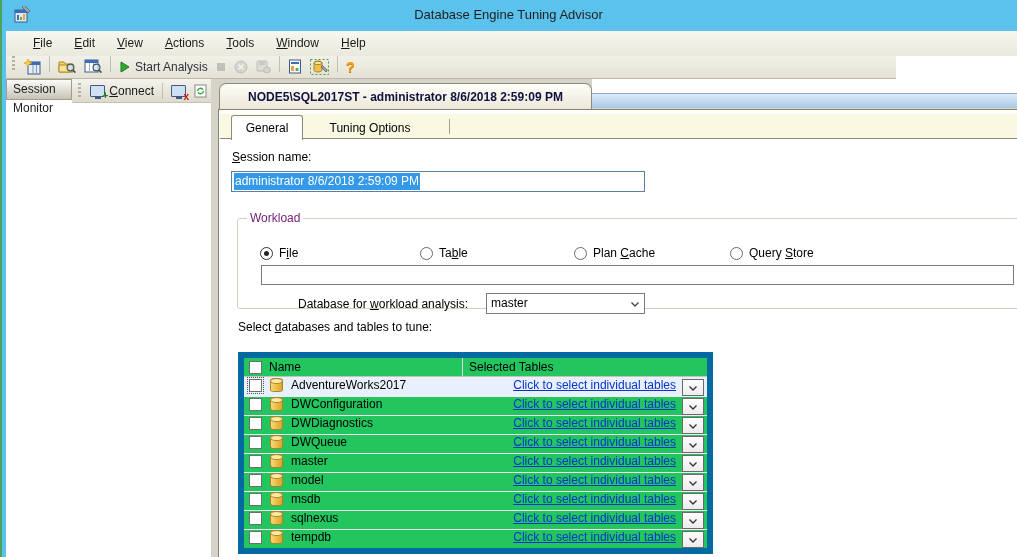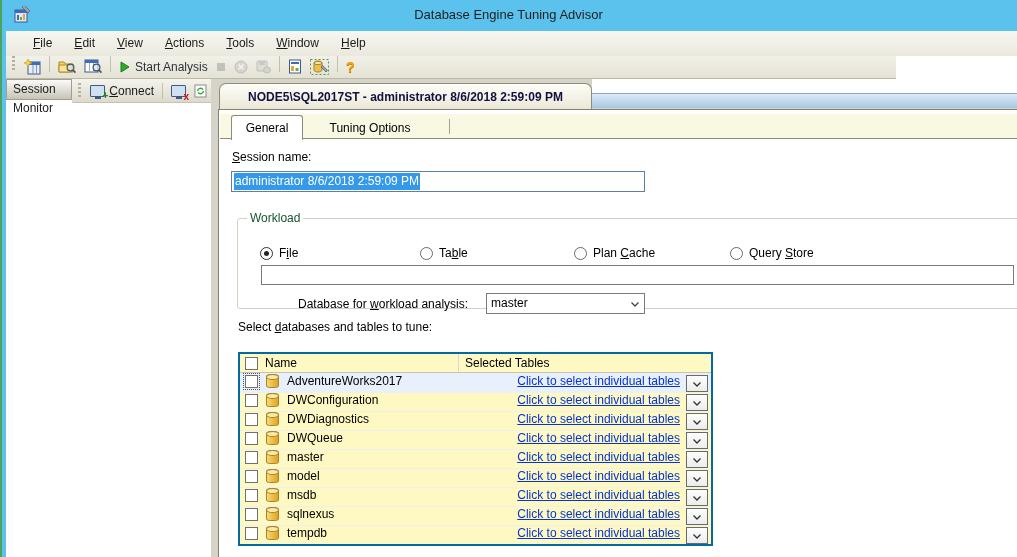--- a/index.html
+++ b/index.html
@@ -74,35 +74,35 @@
   #tab-div { position:absolute; left:229px; top:5px; width:1px; height:15px; background:#a4a292; }
 
   .lbl { font-size:12px; color:#000; white-space:nowrap; }
 
   
   #session-input { position:absolute; left:12px; top:61px; width:414px; height:21px; border:1px solid #5c7fa3; background:#fff; display:flex; align-items:center; padding-left:2px; }
   #session-input .seltext { background:#3399e8; color:#fff; font-size:12px; padding:1px 1px 2px 1px; white-space:nowrap; }
 
   
   #workload { position:absolute; left:18px; top:101px; width:820px; height:98px; border:1px solid #d3d0c3; border-radius:3px; }
-  #workload legend { font-size:12px; color:#14532d; margin-left:9px; padding:0 3px; }
+  #workload legend { font-size:12px; color:#701a75; margin-left:9px; padding:0 3px; }
   .radio-opt { position:absolute; top:21px; display:flex; align-items:center; }
   .radio-circle { width:13px; height:13px; border:1px solid #6a6a6a; border-radius:50%; background:#fff; position:relative; flex:none; }
   .radio-opt.checked .radio-circle { border-color:#333; }
   .radio-opt.checked .radio-circle::after { content:""; position:absolute; left:3px; top:3px; width:5px; height:5px; background:#222; border-radius:50%; }
   .radio-opt .lbl { margin-left:6px; }
   #workload-file-input { position:absolute; left:23px; top:40px; width:753px; height:20px; border:1px solid #7a7a7a; background:#fff; }
   #db-analysis-label { position:absolute; left:23px; top:72px;margin-left:37px; }
   #db-analysis-combo { position:absolute; left:248px; top:68px; width:159px; height:21px; border:1px solid #7a7a7a; background:#fff; font-size:12px; line-height:19px; padding-left:4px; }
   .chev { position:absolute; right:5px; top:8px; width:8px; height:5px; }
   .chev svg { display:block; }
 
   
   #select-label { position:absolute; left:19px; top:210px; }
-  #db-table { position:absolute; left:19px; top:242px; width:475px; border:2px solid #0369a1; background:#fef9c3; }
+  #db-table { position:absolute; left:19px; top:242px; width:475px; border:6px solid #0369a1; background:#22c55e; }
   #db-table .hdr { position:relative; height:19px; border-bottom:1px solid #c2c2c2; display:flex; align-items:center; font-size:12px; color:#000; }
   #db-table .hdr .cb { margin-left:5px; }
   #db-table .hdr .hname { margin-left:7px; }
   #db-table .col-div { position:absolute; left:218px; top:0; bottom:0; width:1px; background:#d8d8d8; }
   #db-table .hdr .hsel { position:absolute; left:225px; }
   .cb { width:13px; height:13px; border:1px solid #707070; background:#fff; flex:none; }
   .db-row { position:relative; height:19px; display:flex; align-items:flex-start; border-top:1px solid #efefef; font-size:12px; color:#000; }
   .db-row:first-of-type { border-top:none; }
   .db-row.sel { background:#e8f1fb; }
   .cb-wrap { margin-left:4px; padding:1px; flex:none; display:flex; }

